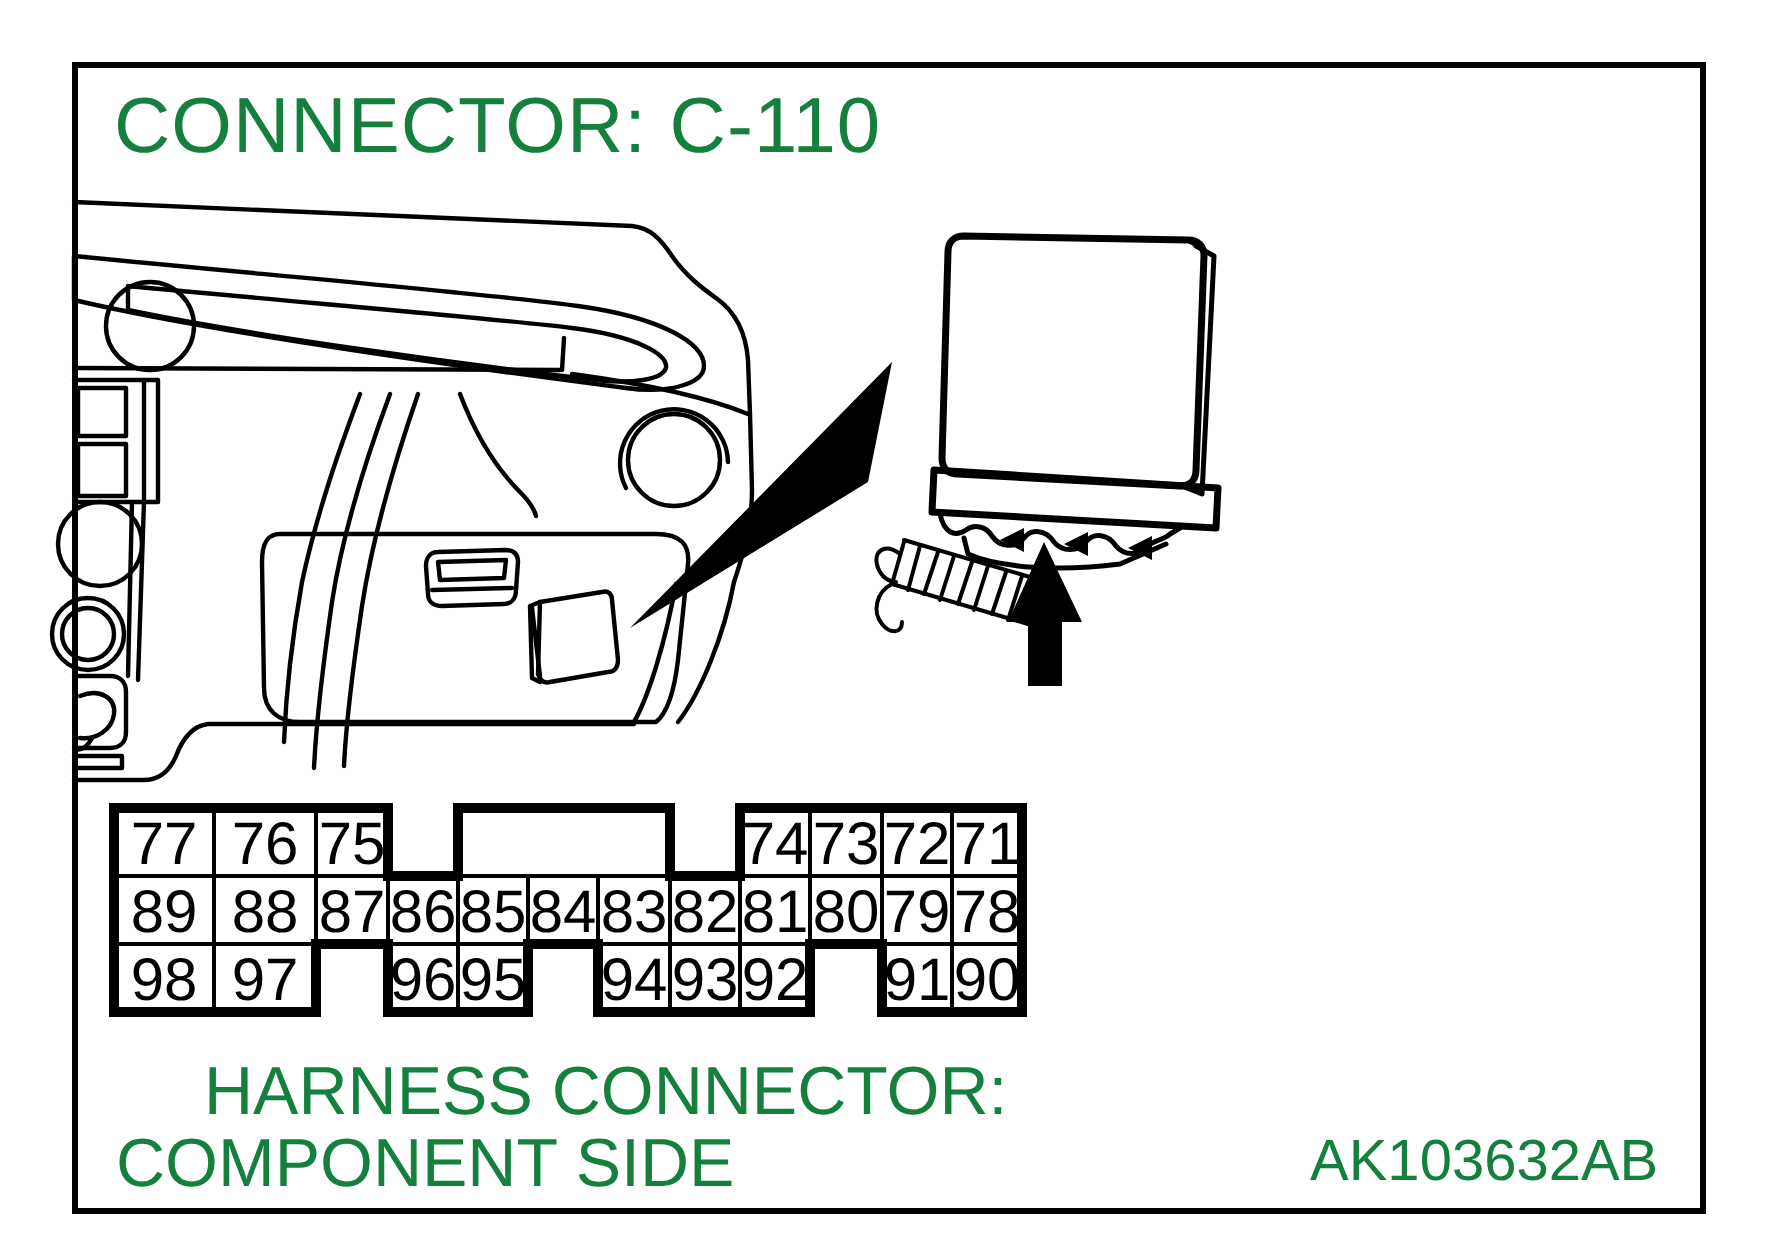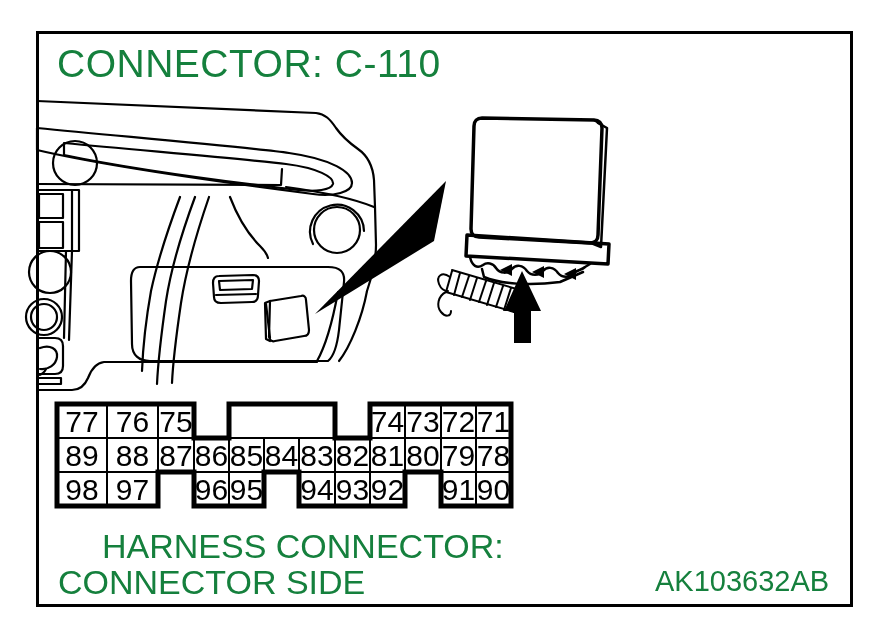--- a/index.html
+++ b/index.html
@@ -173,15 +173,15 @@
           <rect x="387" y="71" width="35" height="34" fill="#fff" stroke="#000" stroke-width="2"></rect>
           <text x="404.5" y="99" text-anchor="middle" fill="#000">91</text>
           <rect x="422" y="71" width="35" height="34" fill="#fff" stroke="#000" stroke-width="2"></rect>
           <text x="439.5" y="99" text-anchor="middle" fill="#000">90</text>
         </g>
       <path d="M3,3 H140 V37 H175 V3 H281 V37 H316 V3 H457 V105 H387 V71 H351 V105 H245 V71 H210 V105 H140 V71 H104 V105 H3 Z" fill="none" stroke="#000" stroke-width="5"></path>
     </svg>
   </div>
 
   <div class="cap1">HARNESS CONNECTOR:</div>
-  <div class="cap2">CONNECTOR SIDE</div>
+  <div class="cap2">COMPONENT SIDE</div>
   <div class="figcode">AK103632AB</div>
 </div>
 
 </body></html>

